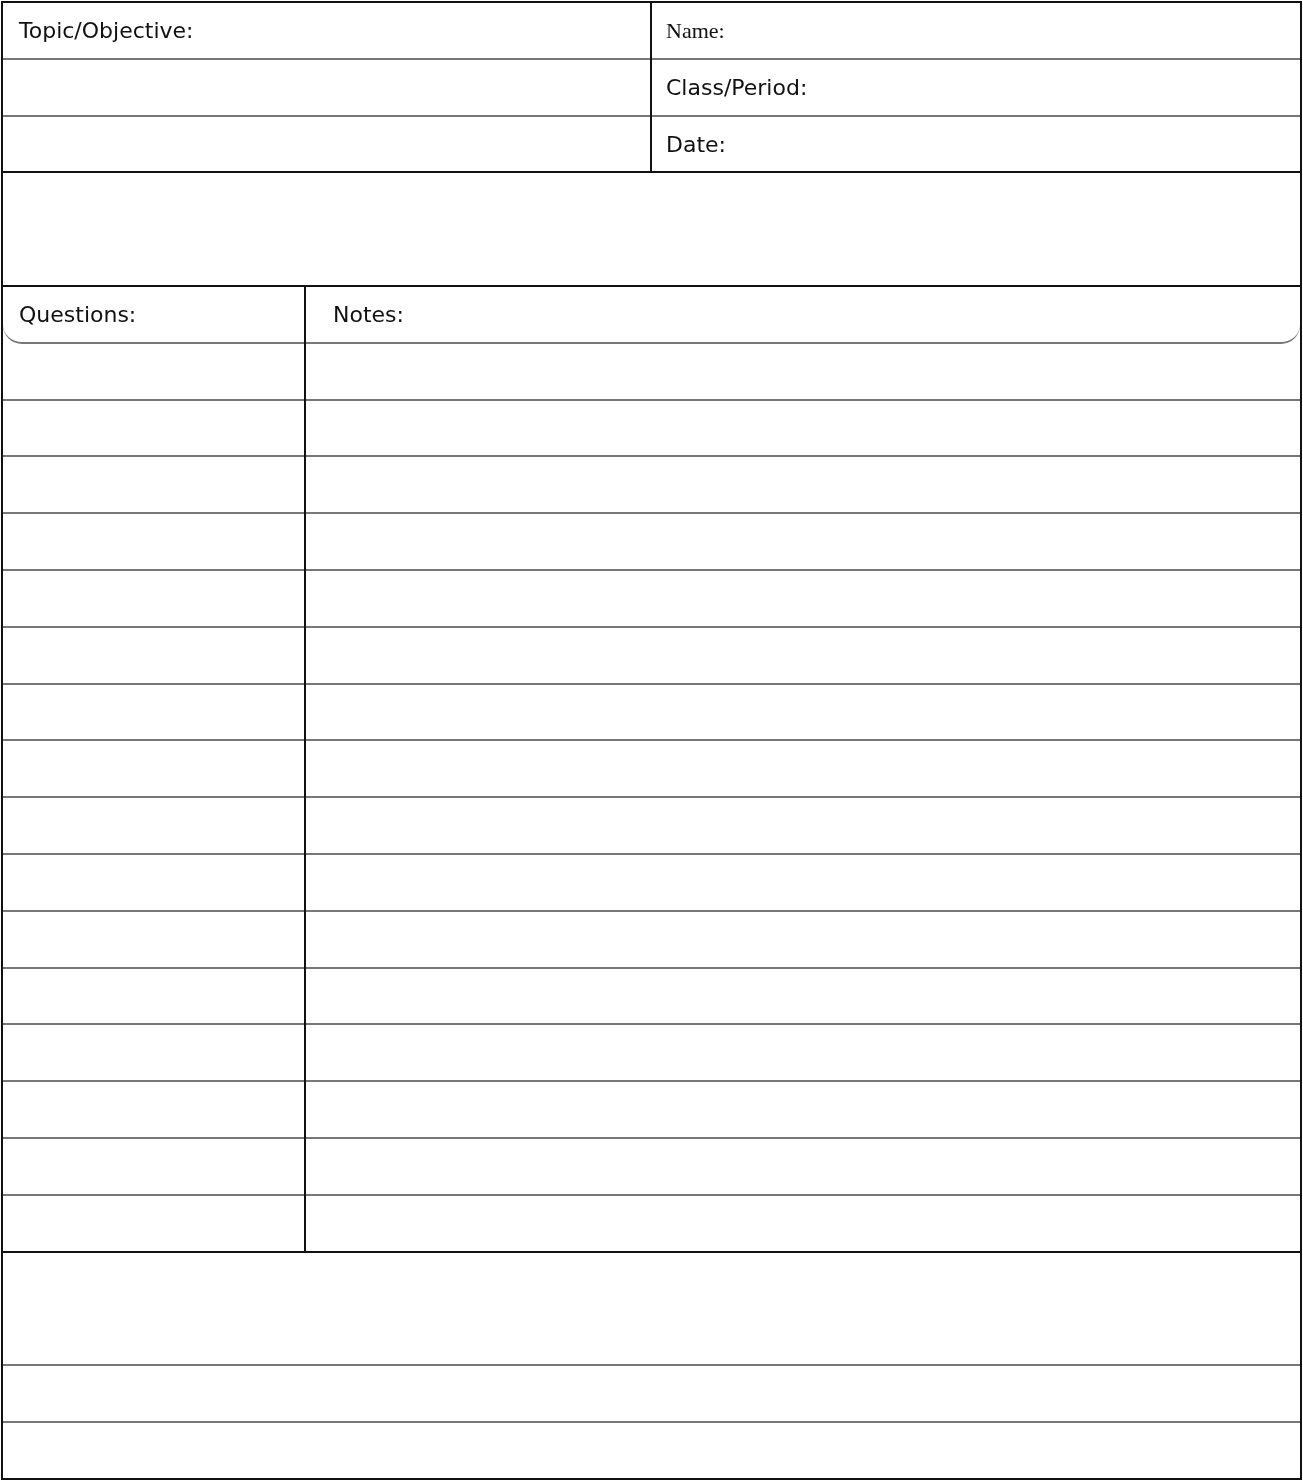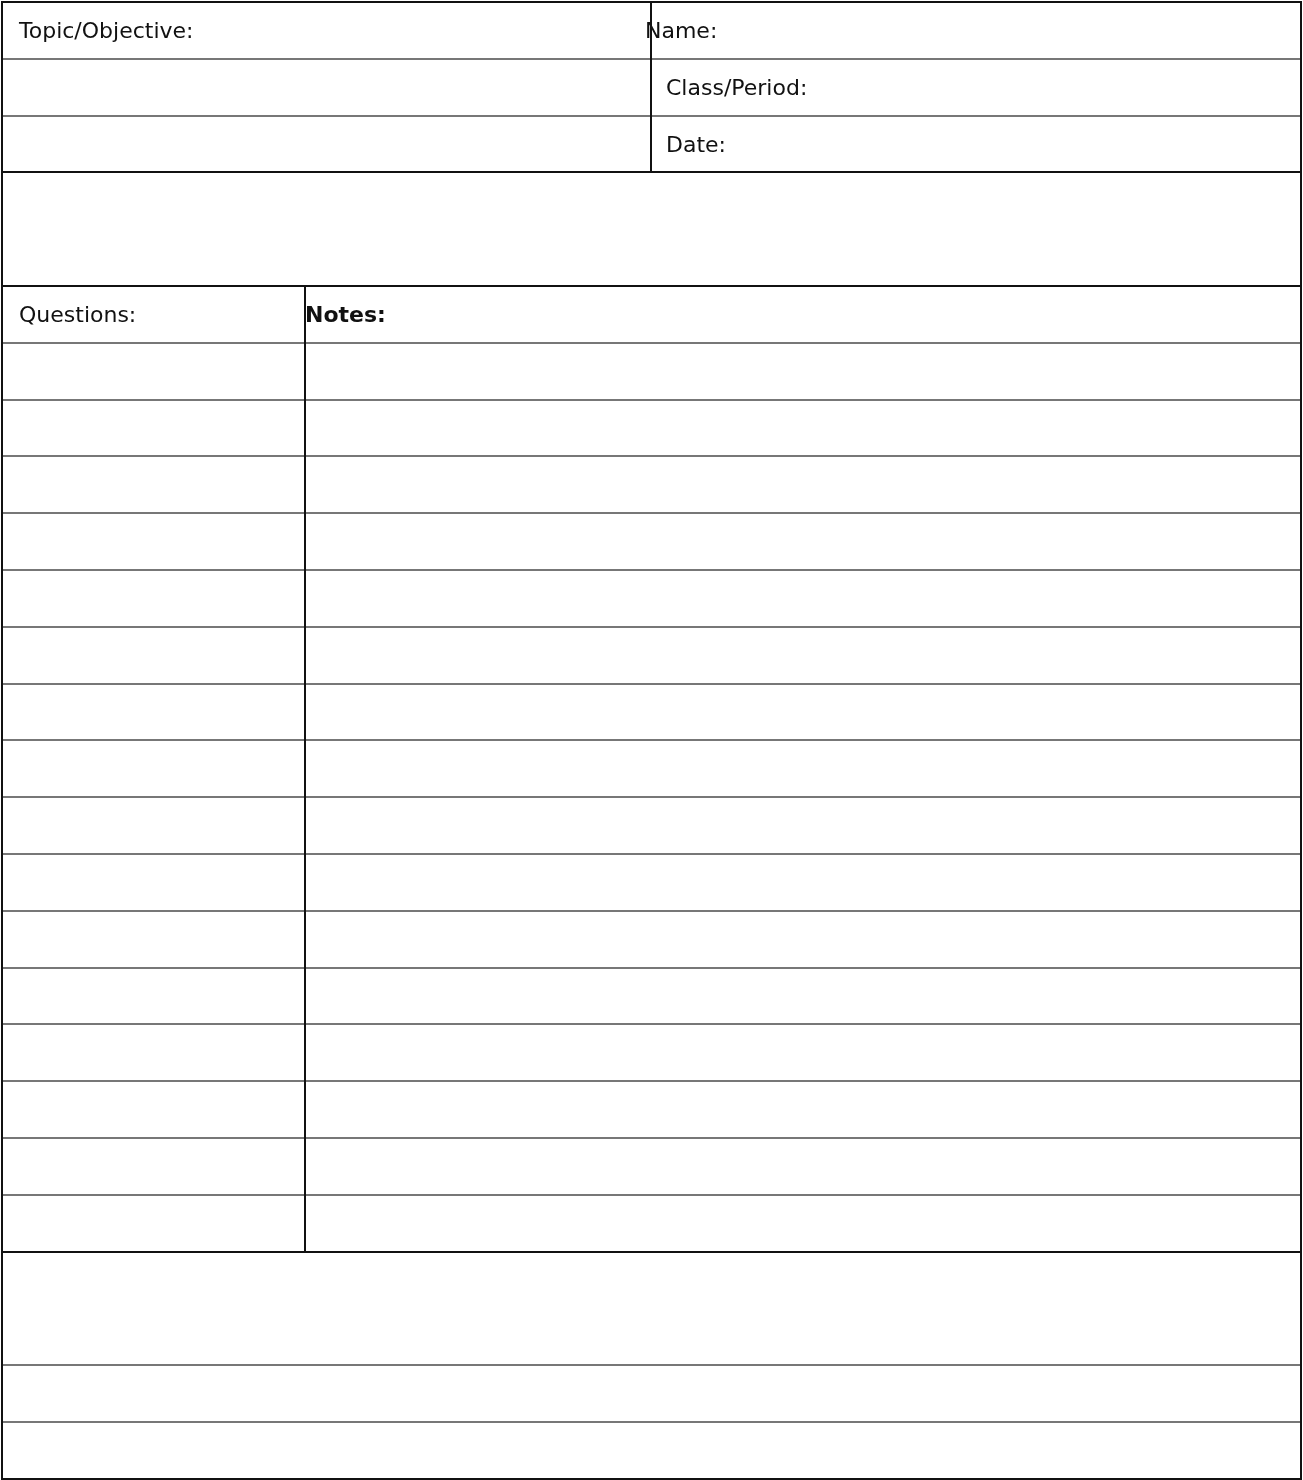--- a/index.html
+++ b/index.html
@@ -13,35 +13,35 @@
   .label { position: absolute; top: 14px; font-size: 22px; line-height: 28px; white-space: nowrap; }
   .vline { position: absolute; width: 2px; background: #111; }
 </style>
 </head>
 <body>
 
 <div class="sheet" id="sheet">
 
   <div class="row gray" style="top:0;width:1297px;">
     <span class="label" style="left:16px;">Topic/Objective:</span>
-    <span class="label" style="left:642px;">Name:</span>
+    <span class="label" style="left:663px;font-family:Liberation Serif, serif;">Name:</span>
   </div>
   <div class="row black" style="top:113.6px;width:1297px;">
     <span class="label" style="left:663px;">Date:</span>
   </div>
   <div class="row gray" style="top:56.8px;width:1297px;">
     <span class="label" style="left:663px;">Class/Period:</span>
   </div>
   <div class="vline" style="left:647px;top:0;height:169px;"></div>
 
   <div class="row black" style="top:227.2px;width:1297px;"></div>
 
-  <div class="row gray" style="top:284px;width:1297px;">
+  <div class="row gray" style="top:284px;width:1297px;border-radius:19px;">
     <span class="label" style="left:16px;">Questions:</span>
-    <span class="label" style="left:302px;font-weight:bold;">Notes:</span>
+    <span class="label" style="left:330px;">Notes:</span>
   </div>
   <div id="cornell-lines">
       <div class="row gray" style="top: 340.8px; width: 1297px;"></div>
       <div class="row gray" style="top: 397.6px; width: 1297px;"></div>
       <div class="row gray" style="top: 454.4px; width: 1297px;"></div>
       <div class="row gray" style="top: 511.2px; width: 1297px;"></div>
       <div class="row gray" style="top: 568px; width: 1297px;"></div>
       <div class="row gray" style="top: 624.8px; width: 1297px;"></div>
       <div class="row gray" style="top: 681.6px; width: 1297px;"></div>
       <div class="row gray" style="top: 738.4px; width: 1297px;"></div>

